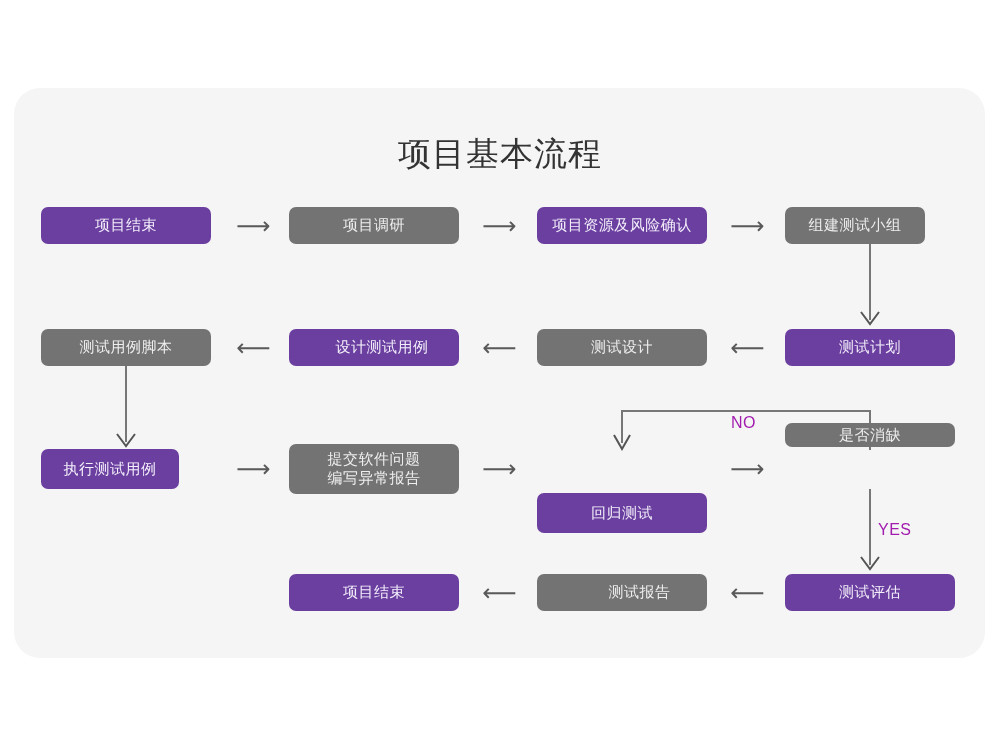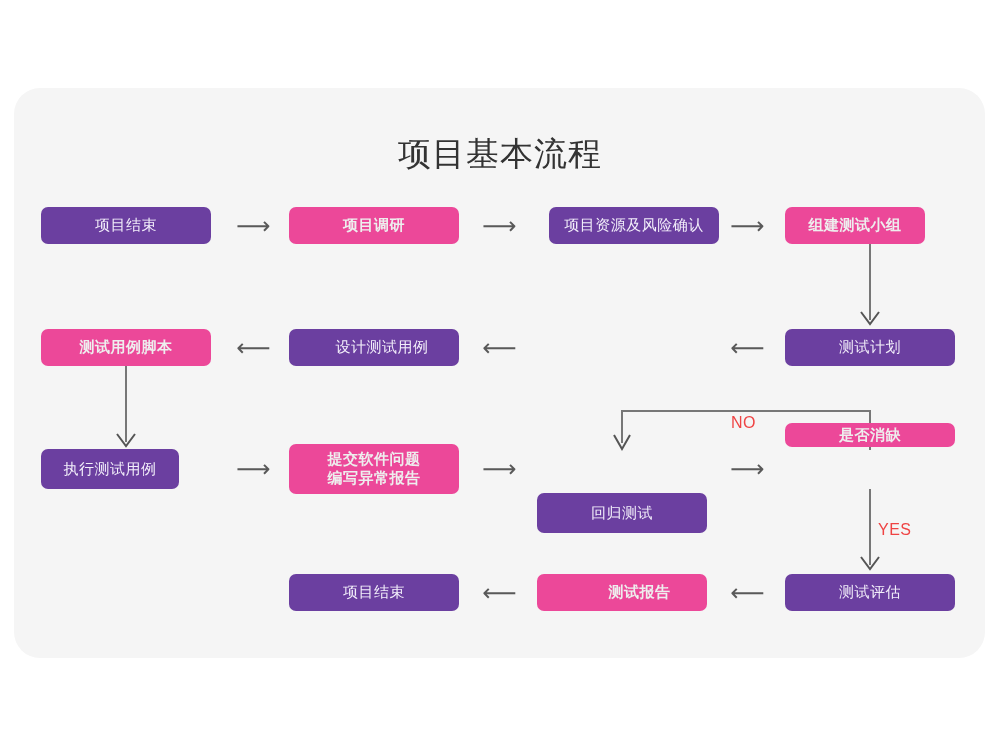--- a/index.html
+++ b/index.html
@@ -50,41 +50,40 @@
     line-height: 19px;
     letter-spacing: 0.5px;
     font-family: "DejaVu Sans", "Liberation Sans", sans-serif;
     white-space: pre-line;
   }
   .node.purple {
     background: #6b3fa0;
     color: #f2eefa;
   }
   .node.gray {
-    background: #ec4899;
+    background: #737373;
     color: #eeeeee;
-    font-weight: bold;
   }
   .arrow-h {
     position: absolute;
     color: #595959;
     font-size: 24px;
     line-height: 1;
     font-family: "DejaVu Sans", sans-serif;
     display: flex;
     align-items: center;
     justify-content: center;
   }
   .conn {
     position: absolute;
     overflow: visible;
   }
   .conn-label {
     position: absolute;
-    color: #ef4444;
+    color: #a21caf;
     font-size: 16px;
     font-family: "Liberation Sans", sans-serif;
     letter-spacing: 0.5px;
   }
 </style>
 </head>
 <body>
 
 <div class="canvas">
 
@@ -93,39 +92,40 @@
   <div class="title">项目基本流程</div>
 
   <div class="node purple" style="left:41px;  top:207px; width:170px; height:37px;">项目结束</div>
 
   <div class="arrow-h" style="left:215px; top:208px; width:77px; height:35px;">⟶</div>
 
   <div class="node gray" style="left:289px; top:207px; width:170px; height:37px;">项目调研</div>
 
   <div class="arrow-h" style="left:463px; top:208px; width:73px; height:35px;">⟶</div>
 
-  <div class="node purple" style="left:537px; top:207px; width:170px; height:37px;margin-left:12px;">项目资源及风险确认</div>
+  <div class="node purple" style="left:537px; top:207px; width:170px; height:37px;">项目资源及风险确认</div>
 
   <div class="arrow-h" style="left:711px; top:208px; width:73px; height:35px;">⟶</div>
 
   <div class="node gray" style="left:785px; top:207px; width:140px; height:37px;">组建测试小组</div>
 
   <svg class="conn" style="left:840px; top:244px; width:60px; height:86px;" viewBox="0 0 60 86">
     <line x1="30" y1="0" x2="30" y2="76" stroke="#777777" stroke-width="2"></line>
     <polyline points="21,68 30,80 39,68" fill="none" stroke="#555555" stroke-width="2"></polyline>
   </svg>
 
   <div class="node gray" style="left:41px;  top:329px; width:170px; height:37px;">测试用例脚本</div>
 
   <div class="arrow-h" style="left:215px; top:330px; width:77px; height:35px;">⟵</div>
 
   <div class="node purple" style="left:289px; top:329px; width:170px; height:37px;padding-left:16px;">设计测试用例</div>
 
   <div class="arrow-h" style="left:463px; top:330px; width:73px; height:35px;">⟵</div>
 
+  <div class="node gray" style="left:537px; top:329px; width:170px; height:37px;">测试设计</div>
 
   <div class="arrow-h" style="left:711px; top:330px; width:73px; height:35px;">⟵</div>
 
   <div class="node purple" style="left:785px; top:329px; width:170px; height:37px;">测试计划</div>
 
   <svg class="conn" style="left:96px; top:366px; width:60px; height:86px;" viewBox="0 0 60 86">
     <line x1="30" y1="0" x2="30" y2="76" stroke="#777777" stroke-width="2"></line>
     <polyline points="21,68 30,80 39,68" fill="none" stroke="#555555" stroke-width="2"></polyline>
   </svg>
 

